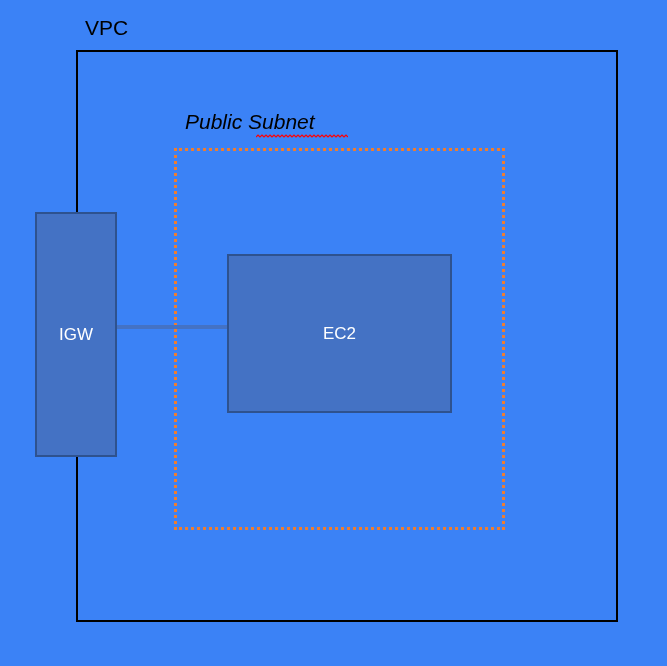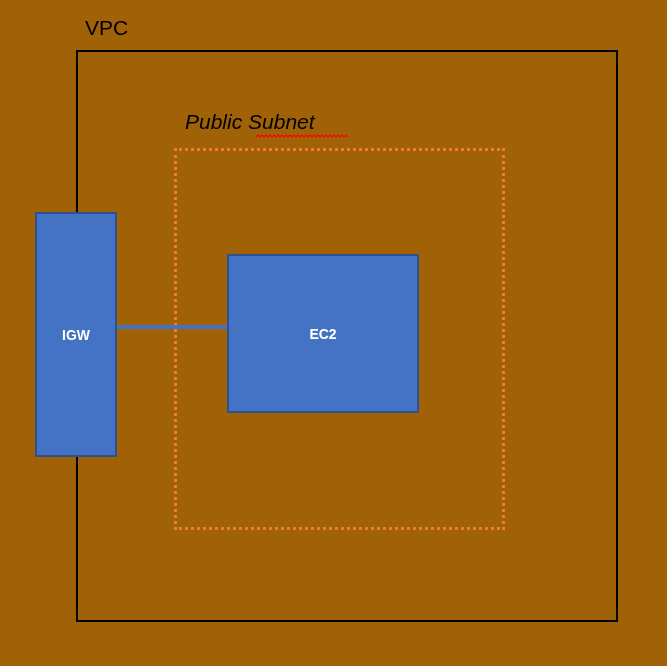--- a/index.html
+++ b/index.html
@@ -7,21 +7,21 @@
     padding: 0;
     background: #ffffff;
   }
   body {
     font-family: "Liberation Sans", sans-serif;
   }
   #canvas {
     position: relative;
     width: 667px;
     height: 666px;
-    background: #a16207;
+    background: #3b82f6;
     overflow: hidden;
   }
 
   
   .vpc-rect {
     position: absolute;
     left: 76px;
     top: 50px;
     width: 542px;
     height: 572px;
@@ -86,35 +86,34 @@
     position: absolute;
     box-sizing: border-box;
     background: #4472C4;
     border: 2px solid #2E528F;
     display: flex;
     align-items: center;
     justify-content: center;
   }
   .node-box .node-label {
     color: #ffffff;
-    font-size: 14px;
+    font-size: 17px;
     line-height: 1;
     white-space: nowrap;
-    font-weight: bold;
   }
   .igw-box {
     left: 35px;
     top: 212px;
     width: 82px;
     height: 245px;
   }
   .ec2-box {
     left: 227px;
     top: 254px;
-    width: 192px;
+    width: 225px;
     height: 159px;
   }
 </style>
 </head>
 <body>
 
 <div id="canvas">
 
   <div class="vpc-rect"></div>
   <div class="vpc-label">VPC</div>

